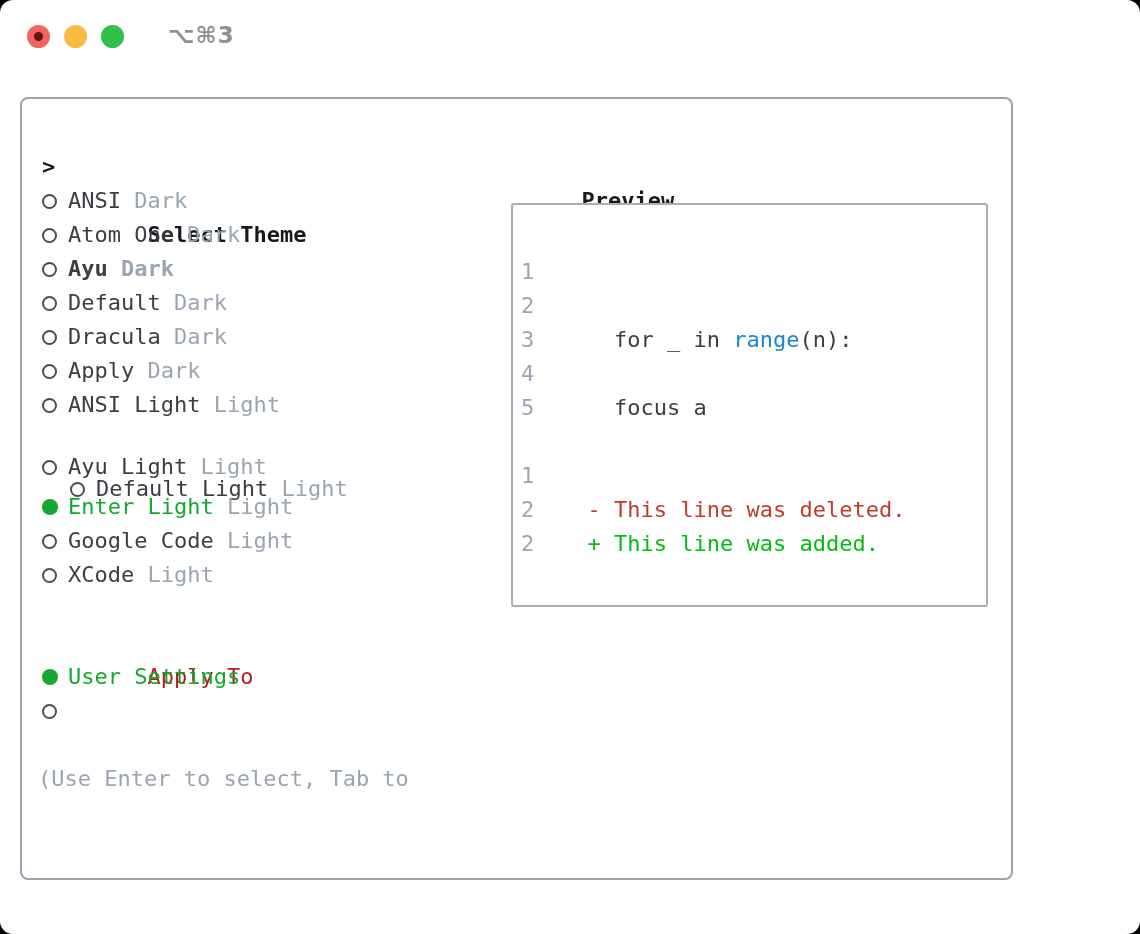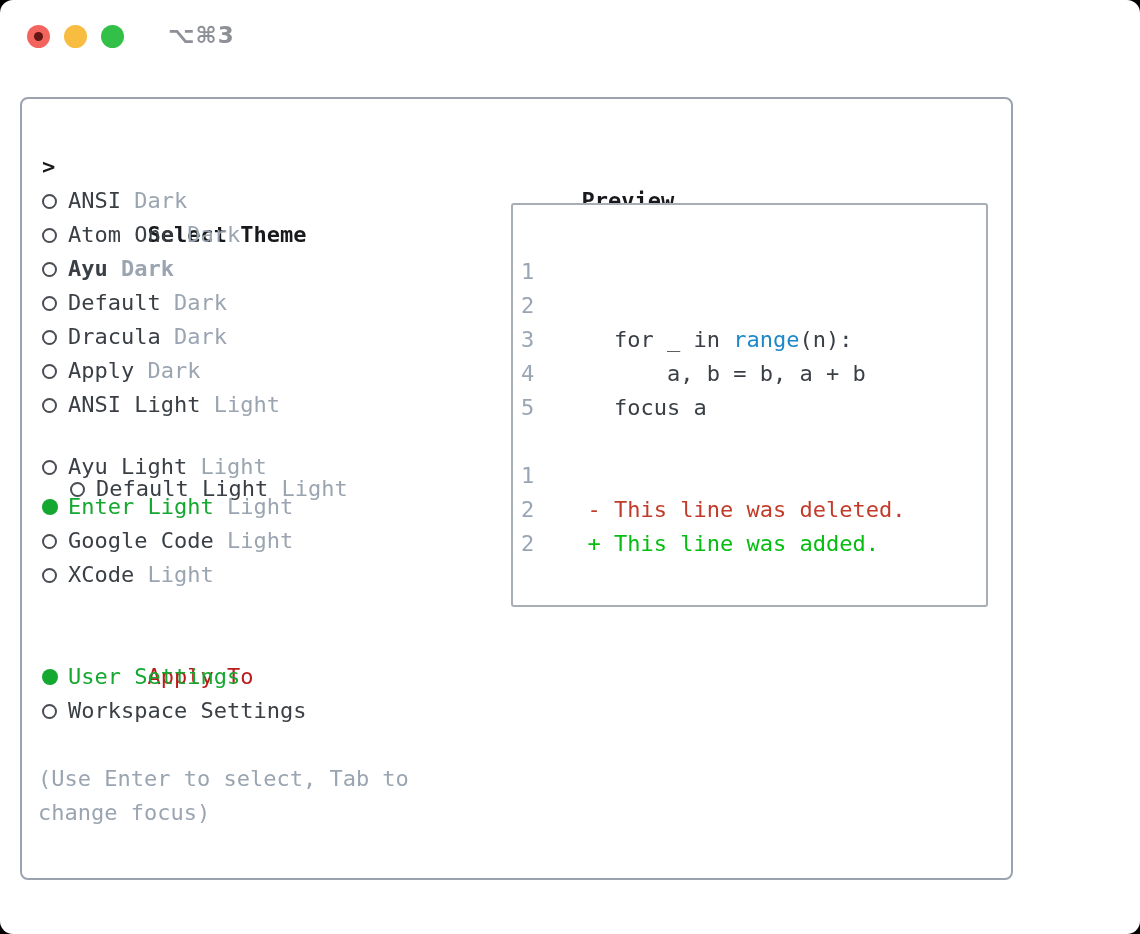--- a/index.html
+++ b/index.html
@@ -83,35 +83,34 @@
         <div class="row item" style="top: 425px;"><span class="radio"></span><span class="name">Google Code</span><span class="variant"> Light</span></div>
         <div class="row item" style="top: 459px;"><span class="radio"></span><span class="name">XCode</span><span class="variant"> Light</span></div>
       </div>
 
     <div class="row" style="top:527px">
       <span class="h" style="color:#b91c1c;font-weight:normal">Apply To</span>
     </div>
 
     <div id="apply-list">
         <div class="row item selected" style="top: 561px;"><span class="radio on"></span><span class="name">User Settings</span></div>
-        <div class="row item" style="top: 595px;"><span class="radio"></span><span class="name">Workspace Settings</span></div>
+        <div class="row item" style="top: 595px;"><span class="radio"></span></div>
       </div>
 
     <div class="row hint" style="top:663px">(Use Enter to select, Tab to</div>
-    <div class="row hint" style="top:697px">change focus)</div>
 
     <div class="row preview-title" style="top:51px">
       <span class="h">Preview</span>
     </div>
 
     <div class="pbox" id="preview-box">
         <div class="pline" style="top: 50px;"><span class="lineno">1</span></div>
         <div class="pline" style="top: 84px;"><span class="lineno">2</span></div>
         <div class="pline" style="top: 118px;"><span class="lineno">3</span><span class="codetext"><span class="tok plain">    for _ in </span><span class="tok builtin">range</span><span class="tok plain">(n):</span></span></div>
-        <div class="pline" style="top: 152px;"><span class="lineno">4</span><span class="codetext"><span class="tok plain">        a, b = b, a + b</span></span></div>
+        <div class="pline" style="top: 152px;"><span class="lineno">4</span></div>
         <div class="pline" style="top: 186px;"><span class="lineno">5</span><span class="codetext"><span class="tok plain">    focus a</span></span></div>
         <div class="pline" style="top: 254px;"><span class="lineno">1</span></div>
         <div class="pline" style="top: 288px;"><span class="lineno">2</span><span class="codetext"><span class="tok deleted">  - This line was deleted.</span></span></div>
         <div class="pline" style="top: 322px;"><span class="lineno">2</span><span class="codetext"><span class="tok added">  + This line was added.</span></span></div>
       </div>
 
   </div>
 </div>
 
 </body></html>

